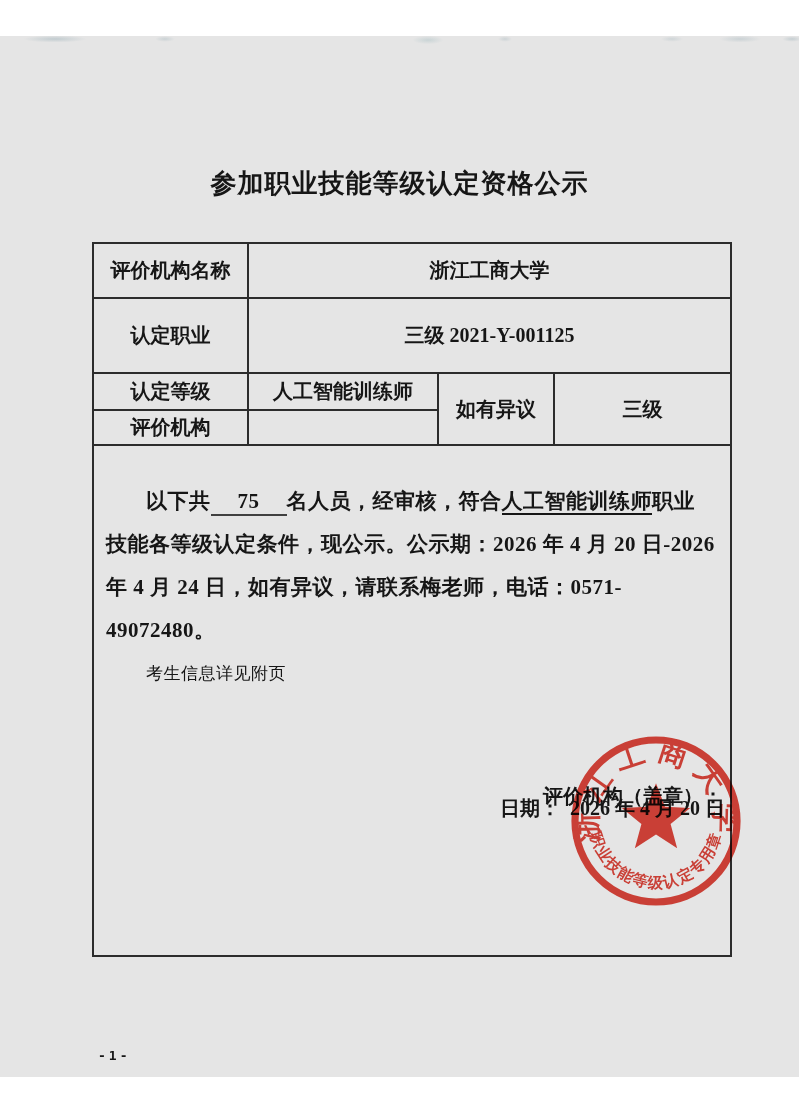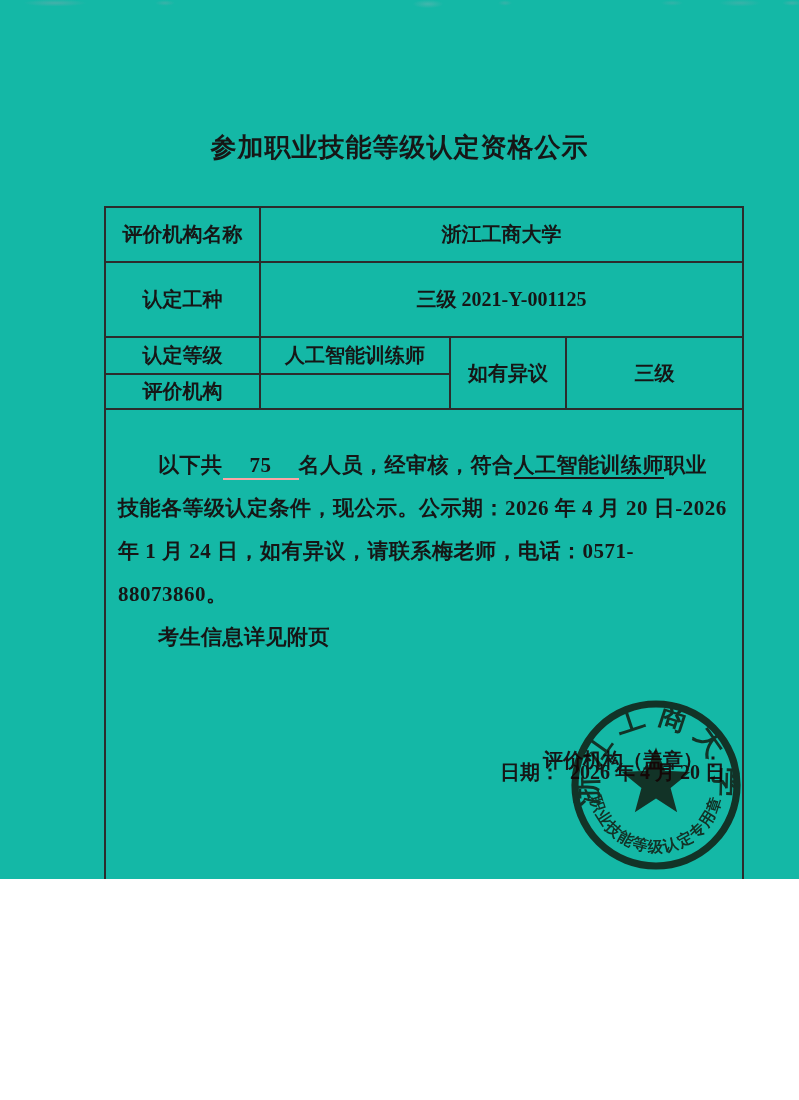--- a/index.html
+++ b/index.html
@@ -1,43 +1,44 @@
 <!DOCTYPE html>
 <html><head>
 <meta charset="utf-8">
 <style>
   html,body{margin:0;padding:0;background:#ffffff;}
   .page{
     position:relative;
-    width:799px;height:879px;
-    background:#14b8a6;
+    width:799px;height:1041px;
+    background:#e5e5e5;
     font-family:"Liberation Serif", serif;
     color:#161616;
     overflow:hidden;
+    margin-top:36px;
   }
   
   .scan-artifacts{
     position:absolute;top:0;left:0;width:799px;height:10px;
     background:
       radial-gradient(ellipse 45px 5px at 55px 3px, rgba(140,165,175,.40), transparent 70%),
       radial-gradient(ellipse 14px 4px at 165px 3px, rgba(140,165,175,.30), transparent 70%),
       radial-gradient(ellipse 22px 6px at 428px 4px, rgba(150,180,185,.35), transparent 70%),
       radial-gradient(ellipse 10px 4px at 505px 3px, rgba(140,165,175,.28), transparent 70%),
       radial-gradient(ellipse 16px 4px at 672px 3px, rgba(140,165,175,.25), transparent 70%),
       radial-gradient(ellipse 30px 5px at 740px 3px, rgba(140,165,175,.30), transparent 70%),
       radial-gradient(ellipse 14px 4px at 792px 3px, rgba(140,165,175,.35), transparent 70%);
   }
   .title{
     position:absolute;top:130px;left:0;width:100%;
     margin:0;text-align:center;
     font-size:26px;font-weight:700;letter-spacing:1px;
     font-family:"Liberation Sans", sans-serif;
   }
   .doc-table{
-    position:absolute;left:104px;top:206px;
+    position:absolute;left:92px;top:206px;
     width:638px;height:715px;
     border-collapse:collapse;table-layout:fixed;
   }
   .doc-table td{
     border:2px solid #2c2c2c;
     text-align:center;vertical-align:middle;
     font-size:20px;font-weight:700;
     padding:0;
   }
   .body-cell{
@@ -47,26 +48,26 @@
   }
   .body-p{
     margin:0;padding:34px 14px 0 12px;
     text-indent:40px;
     font-size:21px;line-height:43px;font-weight:600;
     letter-spacing:.5px;
   }
   .body-p2{
     margin:0;padding:0 14px 0 12px;
     text-indent:40px;
-    font-size:21px;line-height:43px;font-weight:700;
+    font-size:17px;line-height:43px;font-weight:400;
     letter-spacing:.5px;
   }
   .blank{
     display:inline-block;min-width:76px;text-align:center;
-    border-bottom:2px solid #fca5a5;
+    border-bottom:2px solid #404040;
     text-indent:0;line-height:26px;
   }
   .uline{border-bottom:2px solid #161616;}
   .sign-org{
     position:absolute;left:543px;top:748px;
     font-size:20px;font-weight:600;line-height:24px;white-space:pre;
   }
   .sign-date{
     position:absolute;left:500px;top:760px;
     font-size:20px;font-weight:600;line-height:24px;white-space:pre;
@@ -98,36 +99,36 @@
         <col style="width:190px">
         <col style="width:116px">
         <col style="width:177px">
     </colgroup>
     <tbody>
       <tr style="height:55px">
         <td>评价机构名称</td>
         <td colspan="3">浙江工商大学</td>
       </tr>
       <tr style="height:75px">
-        <td>认定工种</td>
+        <td>认定职业</td>
         <td colspan="3">三级 2021-Y-001125</td>
       </tr>
       <tr style="height:37px">
         <td>认定等级</td>
         <td>人工智能训练师</td>
         <td rowspan="2">如有异议</td>
         <td rowspan="2">三级</td>
       </tr>
       <tr style="height:35px">
         <td>评价机构</td>
         <td></td>
       </tr>
       <tr>
         <td colspan="4" class="body-cell">
-          <p class="body-p"><span>以下共</span><span class="blank">75</span><span>名人员，经审核，符合</span><span class="uline">人工智能训练师</span><span>职业技能各等级认定条件，现公示。公示期：2026 年 4 月 20 日-2026 年 1 月 24 日，如有异议，请联系梅老师，电话：0571-88073860。</span></p>
+          <p class="body-p"><span>以下共</span><span class="blank">75</span><span>名人员，经审核，符合</span><span class="uline">人工智能训练师</span><span>职业技能各等级认定条件，现公示。公示期：2026 年 4 月 20 日-2026 年 4 月 24 日，如有异议，请联系梅老师，电话：0571-49072480。</span></p>
           <p class="body-p2">考生信息详见附页</p>
         </td>
       </tr>
     </tbody>
   </table>
 
   <div class="sign-org">评价机构（盖章）：</div>
   <div class="sign-date">日期：  2026 年 4 月 20 日</div>
 
   <svg class="stamp" viewBox="0 0 200 200" xmlns="http://www.w3.org/2000/svg">

